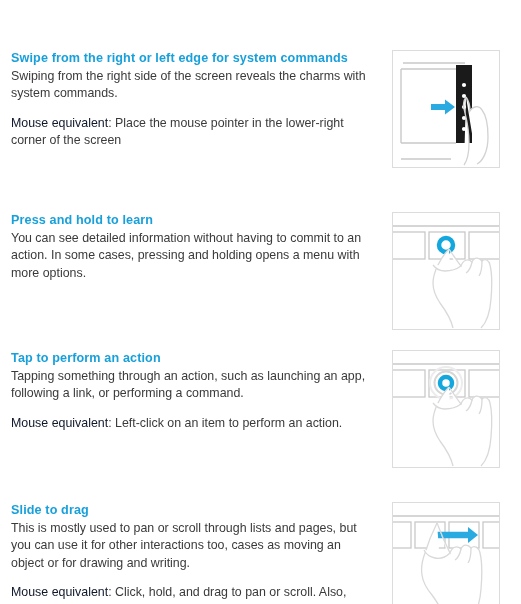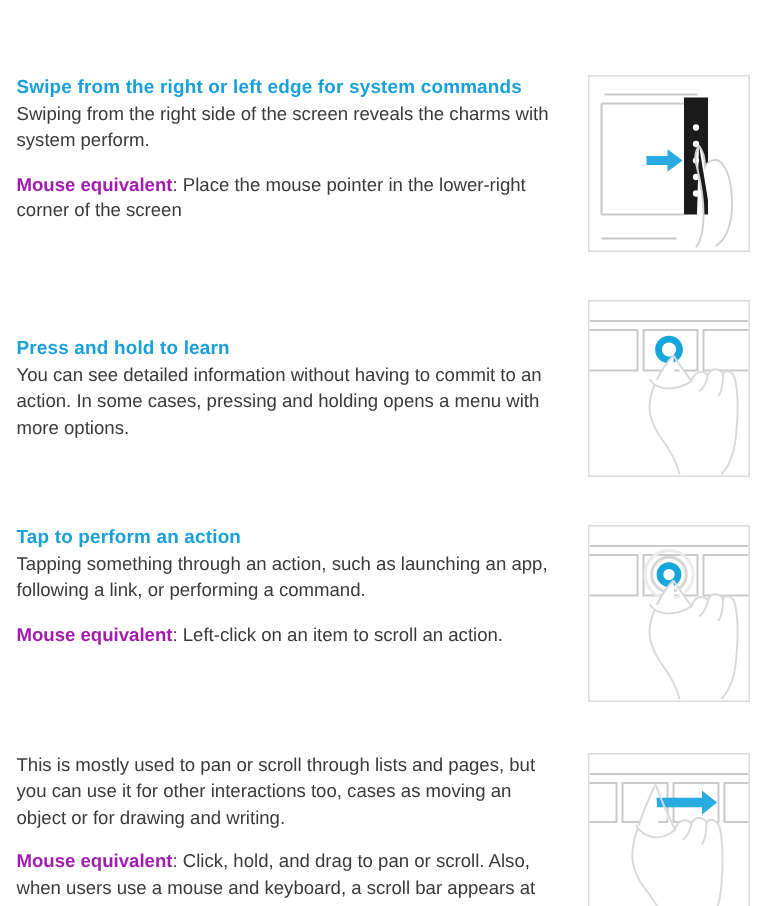--- a/index.html
+++ b/index.html
@@ -53,52 +53,52 @@
     line-height: 17.4px;
     margin: 0;
     max-width: 358px;
   }
 
   .para.spaced {
     margin-top: 12px;
   }
 
   .para b {
-    font-weight: bold;
-    color: #a21caf;
+    font-weight: normal;
+    color: #0f172a;
   }
 
   
   .illus {
     position: relative;
     width: 108px;
     height: 118px;
     margin-left: 8px;
     border: 1px solid #dcdcdc;
     background: #ffffff;
     box-sizing: border-box;
     flex: none;
   }
   .illus svg { display: block; }
 
   
   #sec-1 { top: 6px; }
-  #sec-2 { top: 156px; align-items: center; }
+  #sec-2 { top: 168px; }
   #sec-3 { top: 306px; }
   #sec-4 { top: 458px; }
 </style>
 </head>
 <body>
 
 <div id="page">
 
   <div class="section" id="sec-1">
     <div class="text-col">
       <div class="heading">Swipe from the right or left edge for system commands</div>
-      <p class="para">Swiping from the right side of the screen reveals the charms with system perform.</p>
+      <p class="para">Swiping from the right side of the screen reveals the charms with system commands.</p>
       <p class="para spaced"><b>Mouse equivalent</b><span>: Place the mouse pointer in the lower-right corner of the screen</span></p>
     </div>
 
     <div class="illus">
       <svg width="106" height="116" viewBox="0 0 106 116" xmlns="http://www.w3.org/2000/svg">
 
         <g stroke="#c9c9c9" stroke-width="1.4" fill="none">
           <path d="M10 12 H 72"></path>
           <path d="M8 18 H 72"></path>
           <path d="M8 18 V 92"></path>
@@ -154,21 +154,21 @@
           <path d="M89 48 C 89 54, 88 60, 86 63"></path>
         </g>
       </svg>
     </div>
   </div>
 
   <div class="section" id="sec-3">
     <div class="text-col">
       <div class="heading">Tap to perform an action</div>
       <p class="para">Tapping something through an action, such as launching an app, following a link, or performing a command.</p>
-      <p class="para spaced"><b>Mouse equivalent</b><span>: Left-click on an item to scroll an action.</span></p>
+      <p class="para spaced"><b>Mouse equivalent</b><span>: Left-click on an item to perform an action.</span></p>
     </div>
 
     <div class="illus">
       <svg width="106" height="116" viewBox="0 0 106 116" xmlns="http://www.w3.org/2000/svg">
         <g stroke="#c9c9c9" stroke-width="1.3" fill="none">
           <path d="M0 13 H 106"></path>
           <rect x="-8" y="19" width="40" height="27"></rect>
           <rect x="36" y="19" width="36" height="27"></rect>
           <rect x="76" y="19" width="40" height="27"></rect>
         </g>
@@ -188,20 +188,21 @@
           <path d="M68 53 C 64 56, 58 58, 52 58 C 47 58, 43 56, 40 52"></path>
           <path d="M79 49 C 78 54, 76 58, 73 60"></path>
           <path d="M89 48 C 89 54, 88 60, 86 63"></path>
         </g>
       </svg>
     </div>
   </div>
 
   <div class="section" id="sec-4">
     <div class="text-col">
+      <div class="heading">Slide to drag</div>
       <p class="para">This is mostly used to pan or scroll through lists and pages, but you can use it for other interactions too, cases as moving an object or for drawing and writing.</p>
       <p class="para spaced"><b>Mouse equivalent</b><span>: Click, hold, and drag to pan or scroll. Also, when users use a mouse and keyboard, a scroll bar appears at the bottom of the appears to enable horizontal navigation.</span></p>
     </div>
 
     <div class="illus">
       <svg width="106" height="116" viewBox="0 0 106 116" xmlns="http://www.w3.org/2000/svg">
         <g stroke="#c9c9c9" stroke-width="1.3" fill="none">
           <path d="M0 13 H 106"></path>
           <rect x="-6" y="19" width="24" height="26"></rect>
           <rect x="22" y="19" width="30" height="26"></rect>

